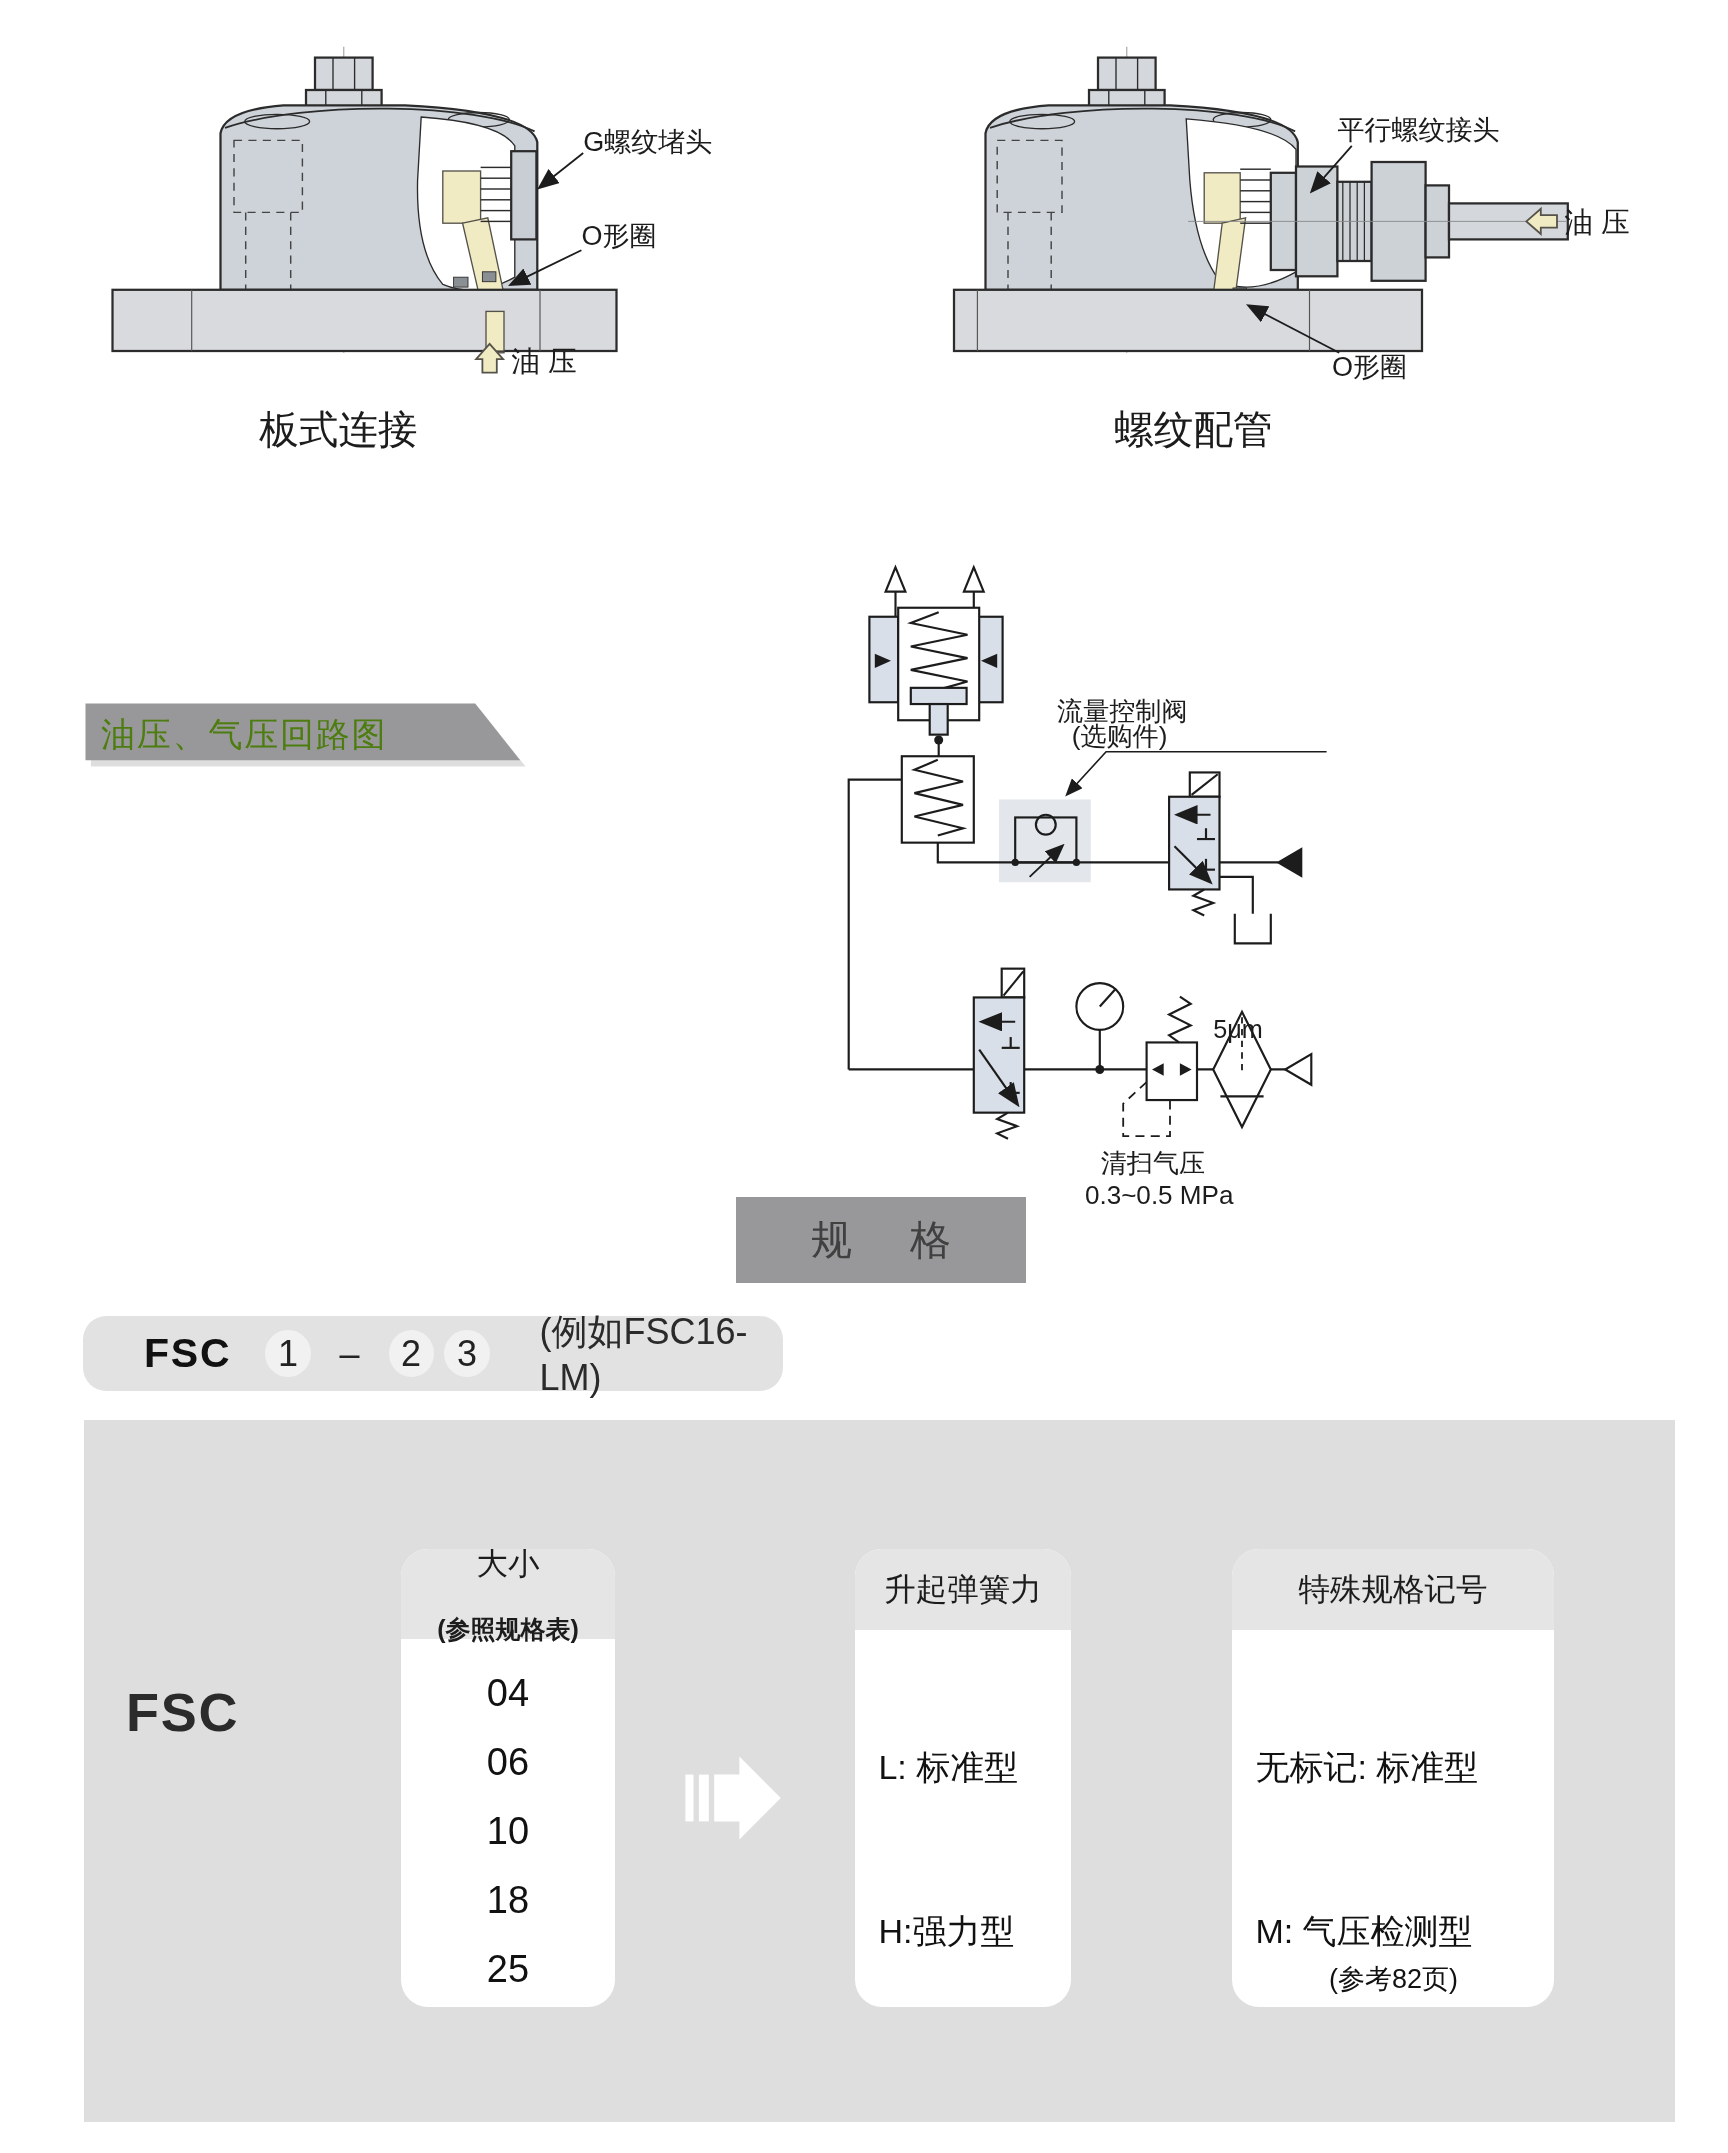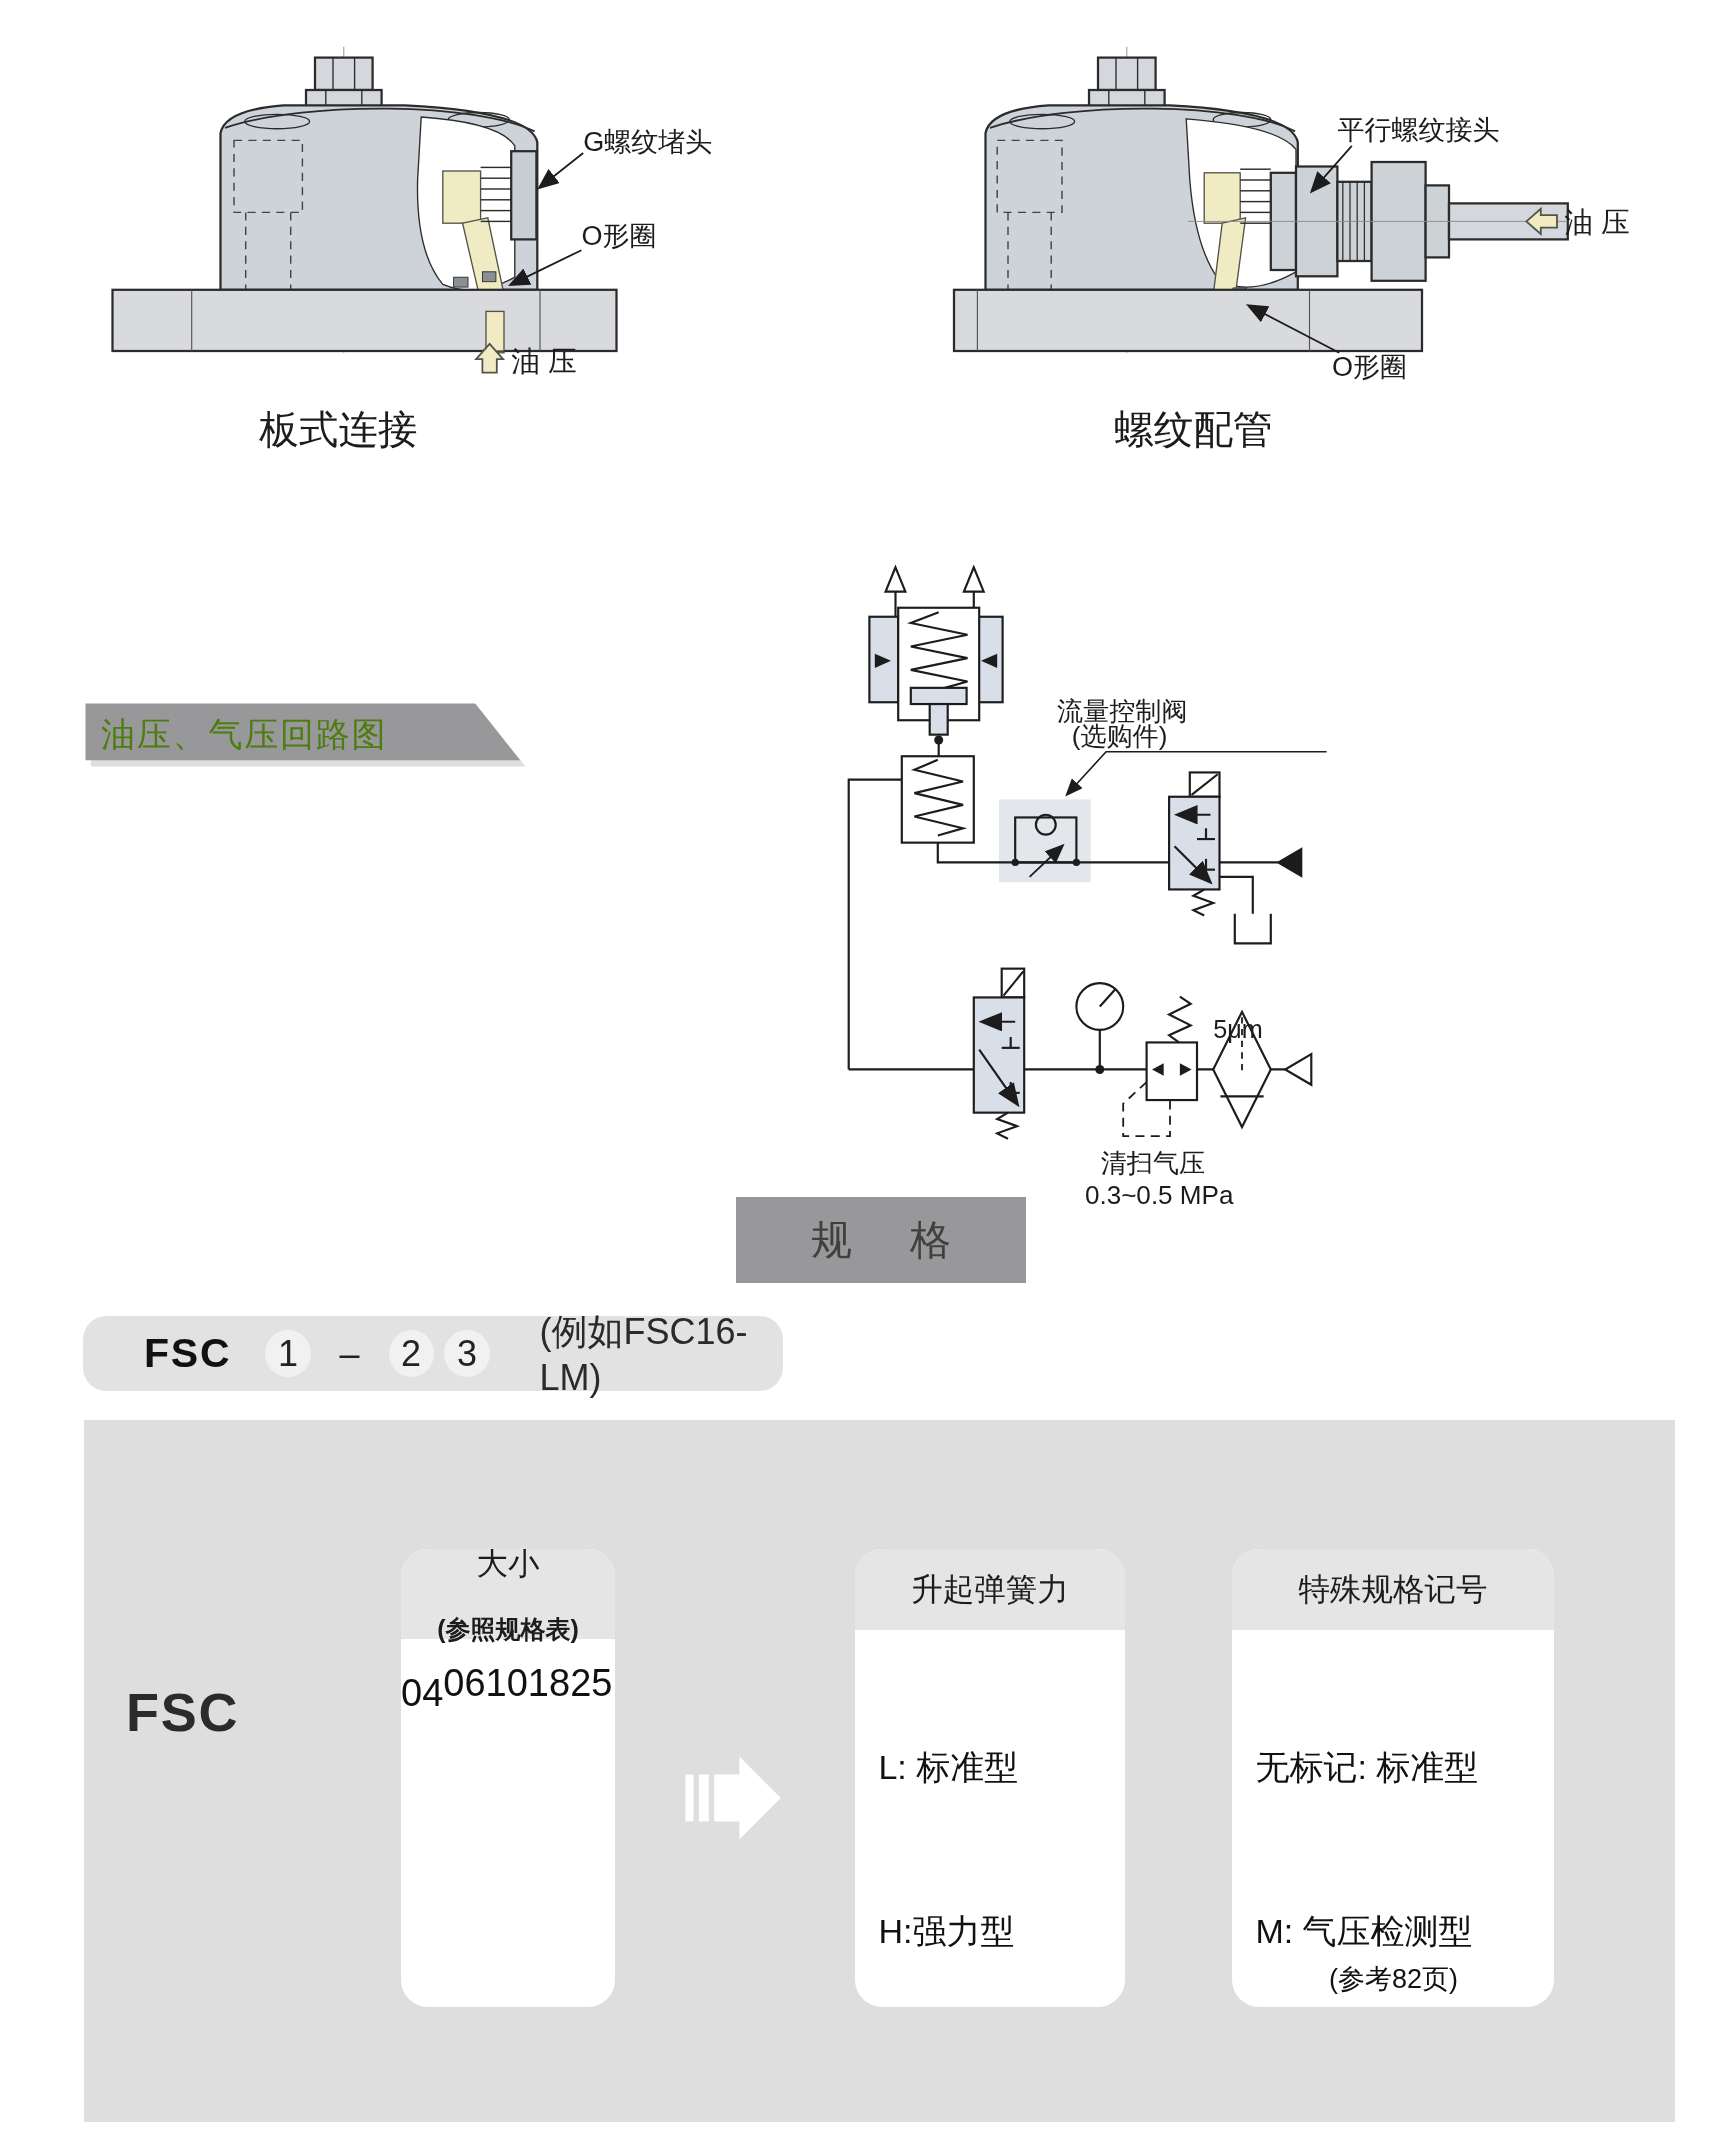--- a/index.html
+++ b/index.html
@@ -50,26 +50,26 @@
   }
   .card{
     position:absolute;top:1549px;height:458px;background:#ffffff;
     border-radius:27px;overflow:hidden;
   }
   .card-header{
     background:#e5e5e5;display:flex;flex-direction:column;align-items:center;justify-content:center;
   }
   .card1{left:401px;width:214px;}
   .card1 .card-header{height:90px;gap:12px;}
-  .card2{left:855px;width:270px;}
+  .card2{left:855px;width:216px;}
   .card3{left:1232px;width:322px;}
   .card2 .card-header,.card3 .card-header{height:81px;}
   .card-title{font-size:31.5px;color:#1c1c1c;}
   .card-subtitle{font-size:25px;color:#1c1c1c;margin-top:16px;font-weight:bold;}
-  .size-values{display:flex;flex-direction:row;align-items:center;}
+  .size-values{display:flex;flex-direction:column;align-items:center;}
   .size-values div{font-size:38px;color:#111;line-height:68px;margin-top:0.9px;}
   .size-values div:first-child{margin-top:20px;}
   .opt-row{position:absolute;left:23.4px;font-size:34px;color:#111;white-space:nowrap;}
   .row-a{top:196px;}
   .row-b{top:360px;}
   .opt-note{position:absolute;left:97px;top:412px;font-size:27px;color:#111;white-space:nowrap;}
   .big-arrow{position:absolute;left:680px;top:1753px;}
 </style>
 </head>
 <body>

